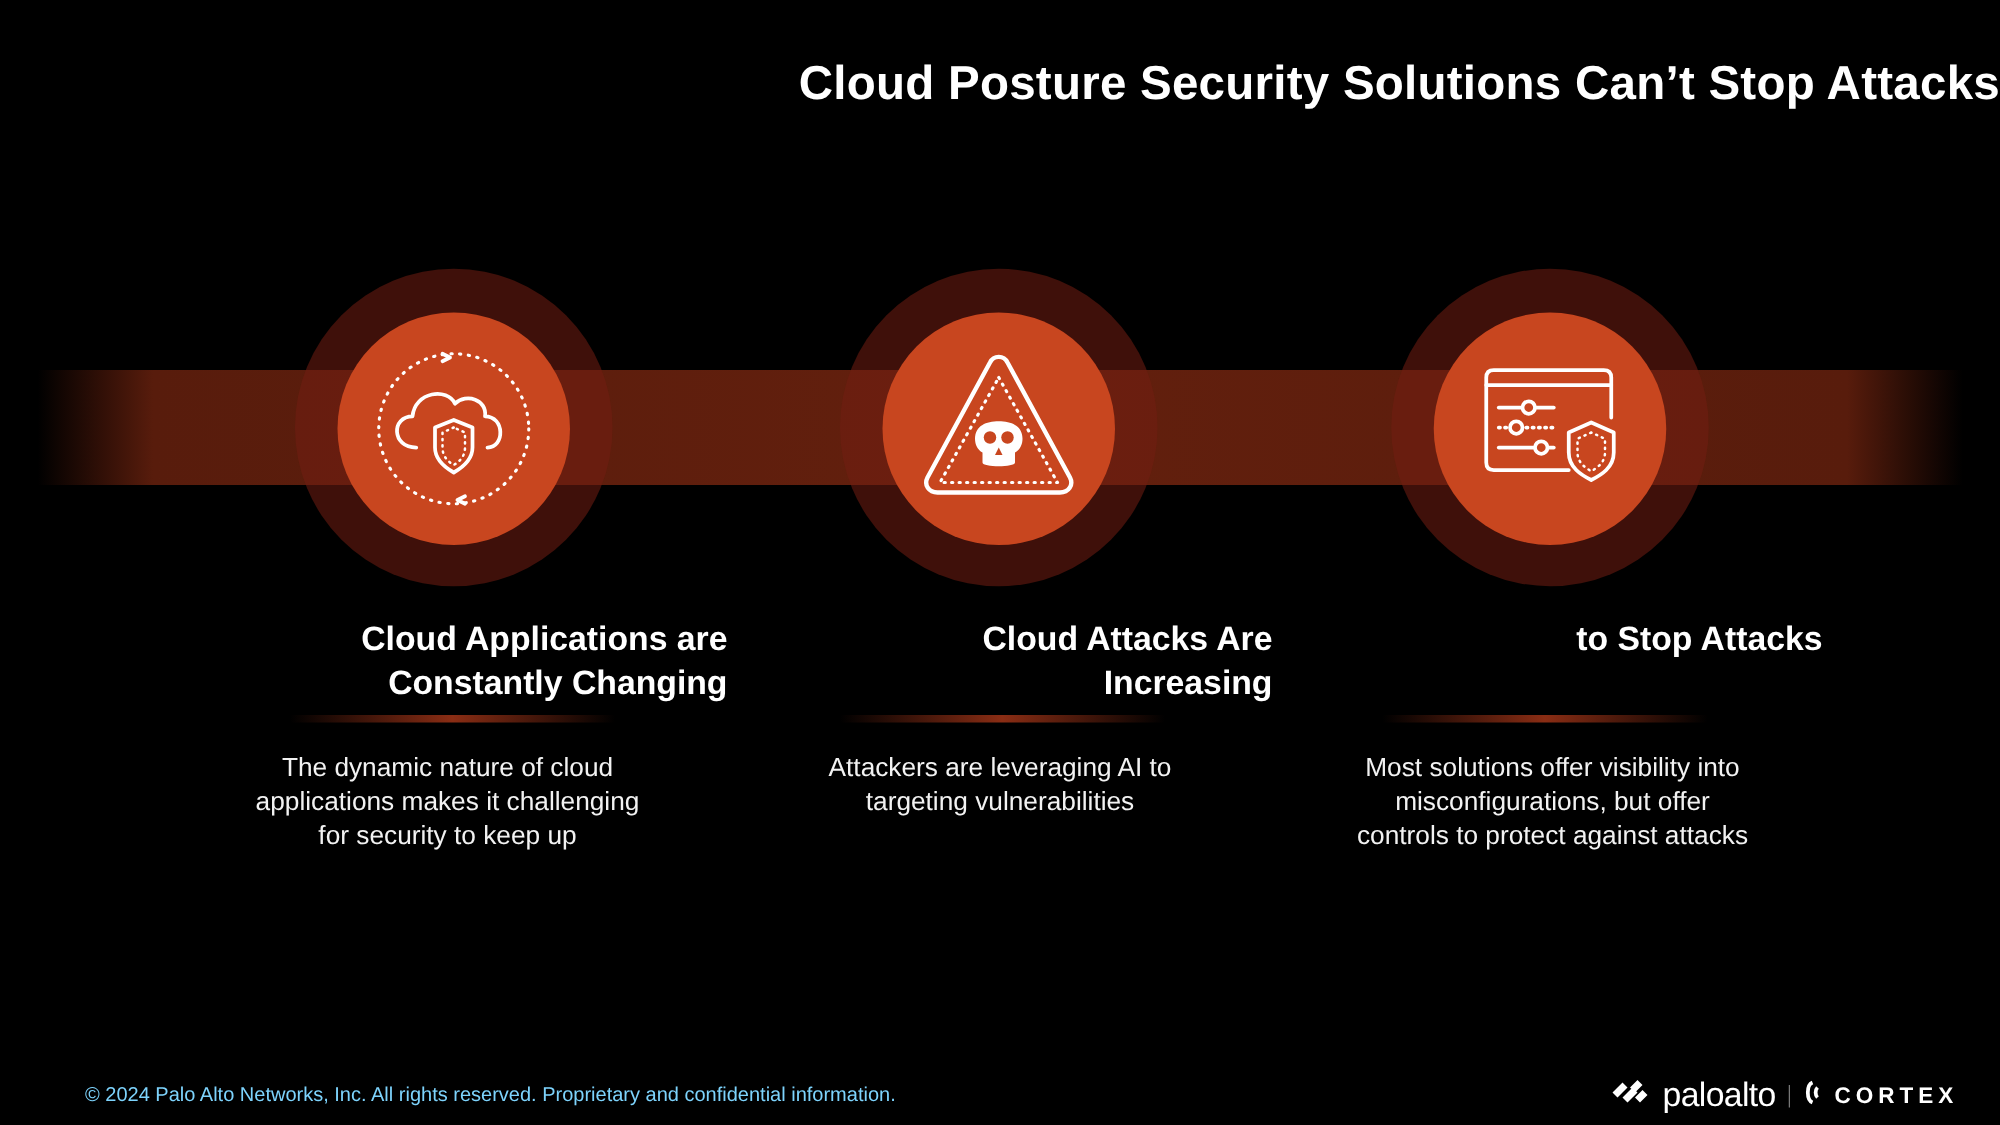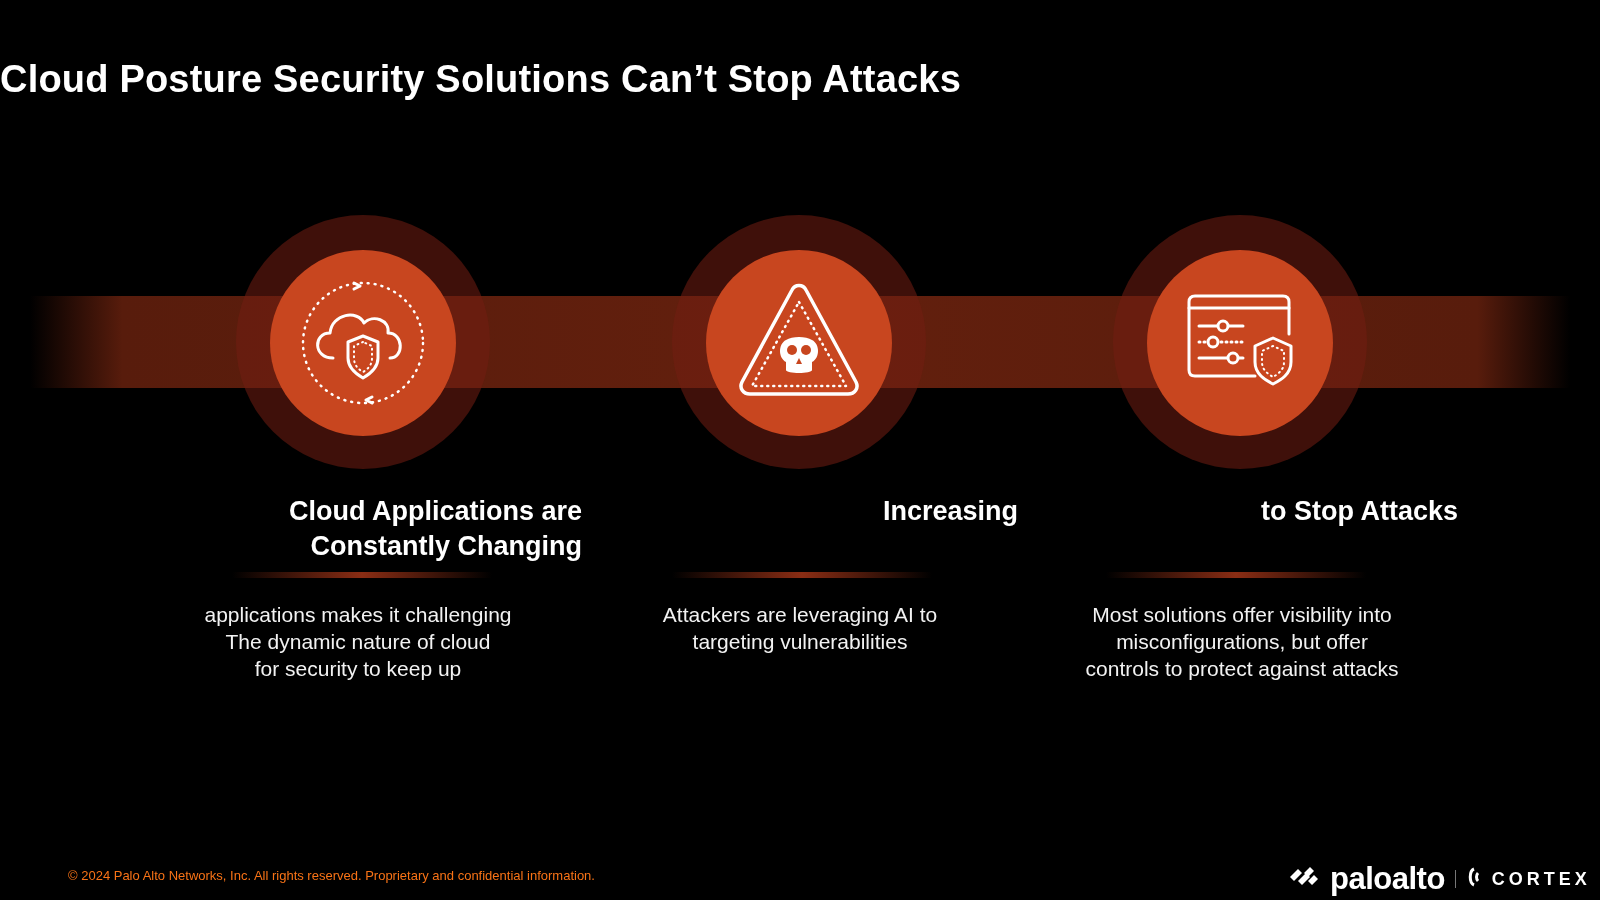--- a/index.html
+++ b/index.html
@@ -1,27 +1,27 @@
 <!DOCTYPE html>
 <html><head>
 <meta charset="utf-8">
 <style>
   html,body{margin:0;padding:0;background:#000;}
   body{width:1600px;height:900px;position:relative;overflow:hidden;font-family:"Liberation Sans",sans-serif;color:#fff;}
-  .title{position:absolute;top:58px;left:0;width:1600px;text-align:left;font-size:38px;font-weight:bold;letter-spacing:0.2px;}
+  .title{position:absolute;top:46px;left:0;width:1600px;text-align:right;font-size:38px;font-weight:bold;letter-spacing:0.2px;}
   .band{position:absolute;top:296px;left:30px;width:1540px;height:92px;
     background:linear-gradient(90deg,rgba(80,25,12,0) 0%,rgba(110,35,15,0.8) 6%,rgba(110,35,15,0.9) 50%,rgba(110,35,15,0.8) 94%,rgba(80,25,12,0) 100%);}
   .ring-outer{position:absolute;top:215px;width:254px;height:254px;border-radius:50%;background:rgba(115,30,18,0.55);}
   .ring-inner{position:absolute;top:250px;width:186px;height:186px;border-radius:50%;background:#c8461f;display:flex;align-items:center;justify-content:center;}
   .heading{position:absolute;top:494px;width:440px;text-align:right;font-size:27px;font-weight:bold;line-height:35px;}
   .rule{position:absolute;top:572px;height:6px;width:260px;background:linear-gradient(90deg,rgba(120,35,15,0),#8a2d14 50%,rgba(120,35,15,0));}
   .body{position:absolute;top:601px;width:440px;text-align:center;font-size:21px;line-height:27px;color:#f2f2f2;}
-  .footer{position:absolute;left:68px;top:868px;font-size:13px;color:#f97316;}
+  .footer{position:absolute;left:68px;top:868px;font-size:16px;color:#7dd3fc;}
   .logo{position:absolute;top:861px;left:1288px;display:flex;align-items:center;gap:10px;}
-  .pa{font-size:31px;font-weight:bold;letter-spacing:-0.5px;}
+  .pa{font-size:27px;font-weight:normal;letter-spacing:-0.5px;}
   .sep{width:1px;height:18px;background:#777;}
   .cortex{font-size:18px;font-weight:bold;letter-spacing:4px;}
 </style>
 </head>
 <body>
 
 <div class="title">Cloud Posture Security Solutions Can’t Stop Attacks</div>
 <div class="band"></div>
 
 <div class="ring-outer" style="left:236px"></div>
@@ -34,37 +34,38 @@
     <path d="M65 58 L50 64 L50 80 C50 90 58 96 65 100 C72 96 80 90 80 80 L80 64 Z"></path>
     <path d="M65 64 L56 68 L56 80 C56 87 60 91 65 94 C70 91 74 87 74 80 L74 68 Z" stroke-dasharray="1 4" stroke-width="2"></path>
   </svg>
 </div>
 <div class="heading" style="left:142px">
   <div>Cloud Applications are</div>
   <div>Constantly Changing</div>
 </div>
 <div class="rule" style="left:232px"></div>
 <div class="body" style="left:138px">
+  <div>The dynamic nature of cloud</div>
   <div>applications makes it challenging</div>
-  <div>The dynamic nature of cloud</div>
   <div>for security to keep up</div>
 </div>
 
 <div class="ring-outer" style="left:672px"></div>
 <div class="ring-inner" style="left:706px">
   <svg width="130" height="130" viewBox="0 0 130 130" fill="none" stroke="#fff" stroke-width="3.5" stroke-linecap="round" stroke-linejoin="round">
     <path d="M58 12 C61 6 69 6 72 12 L122 104 C125 110 121 116 114 116 L16 116 C9 116 5 110 8 104 Z"></path>
     <path d="M65 24 L112 108 L18 108 Z" stroke-dasharray="1 5" stroke-width="2.5"></path>
     <path d="M52 84 C44 80 44 66 52 62 C58 58 72 58 78 62 C86 66 86 80 78 84 L78 92 C78 96 52 96 52 92 Z" fill="#fff" stroke="none"></path>
     <circle cx="58" cy="72" r="5" fill="#c8461f" stroke="none"></circle>
     <circle cx="72" cy="72" r="5" fill="#c8461f" stroke="none"></circle>
     <path d="M62 86 L65 80 L68 86 Z" fill="#c8461f" stroke="none"></path>
   </svg>
 </div>
 <div class="heading" style="left:578px">
+  <div>Cloud Attacks Are</div>
   <div>Increasing</div>
 </div>
 <div class="rule" style="left:672px"></div>
 <div class="body" style="left:580px">
   <div>Attackers are leveraging AI to</div>
   <div>targeting vulnerabilities</div>
 </div>
 
 <div class="ring-outer" style="left:1113px"></div>
 <div class="ring-inner" style="left:1147px">

